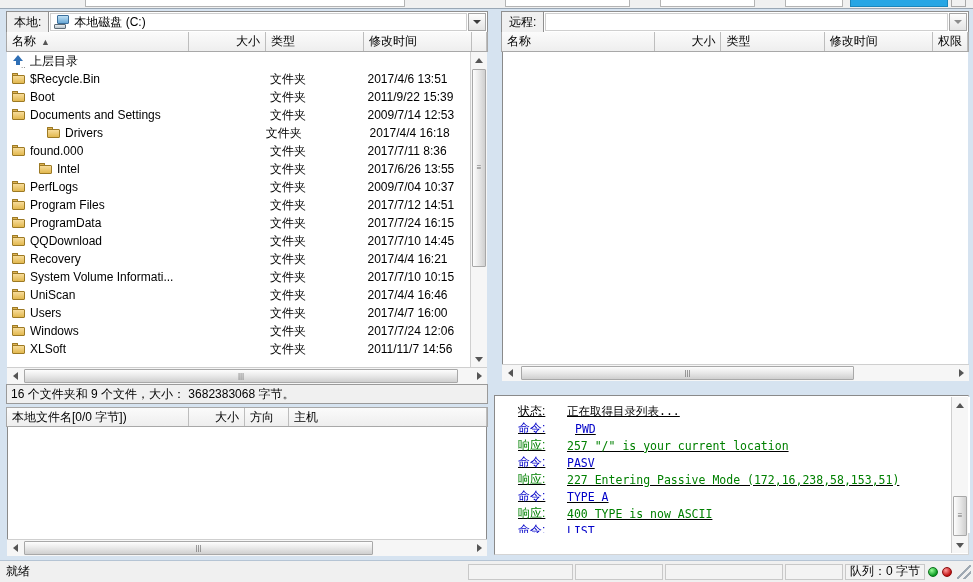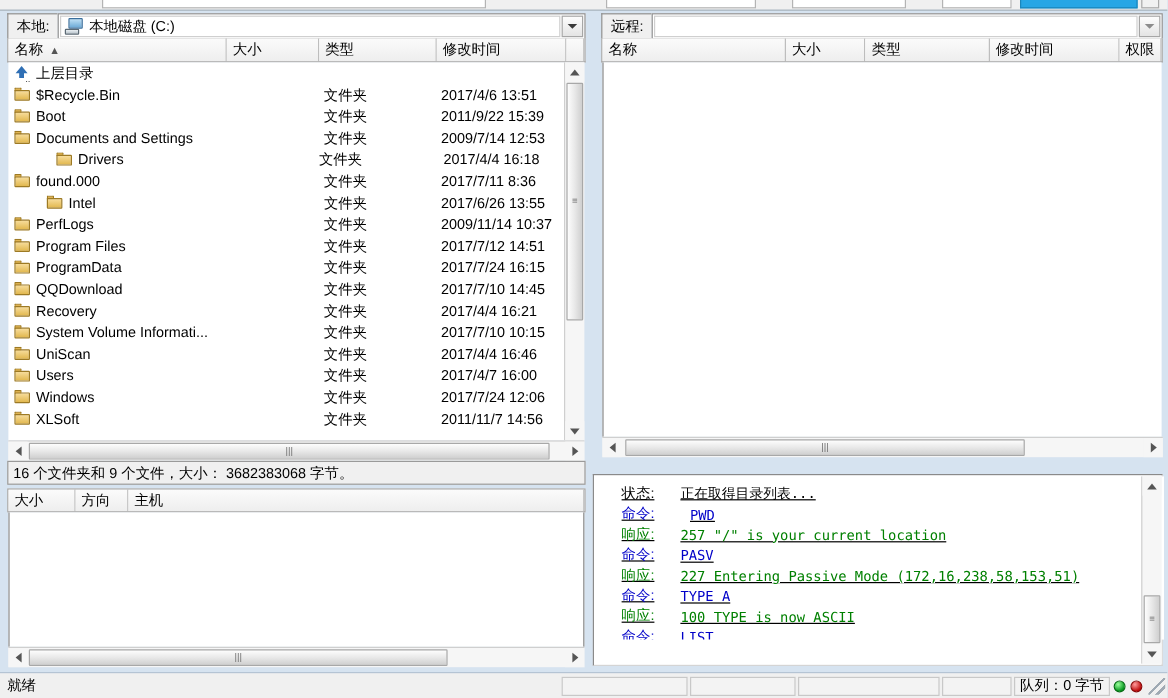--- a/index.html
+++ b/index.html
@@ -104,21 +104,21 @@
     border: 1px solid #a8a8a8; border-top: none;
     overflow: hidden;
   }
   .ch {
     display: flex; align-items: center; height: 100%;
     padding: 0 5px;
     background: linear-gradient(#fbfbfb, #eeeeee);
     border-right: 1px solid #bdbdbd;
     font-size: 12px; white-space: nowrap;
   }
-  .ch.right { }
+  .ch.right { justify-content: flex-end; }
   .ch .sortmark { margin-left: 5px; font-size: 9px; color: #555; }
 
   
   .listbody { position: absolute; background: #fff; overflow: hidden; }
   .row { display: flex; height: 18px; align-items: center; font-size: 12px; }
   .cell { padding: 0 5px; white-space: nowrap; overflow: hidden; display: flex; align-items: center; }
   .cell.right { justify-content: flex-end; }
 
   
   .folder-ico { position: relative; width: 14px; height: 12px; flex: none; margin-right: 4px; }
@@ -365,21 +365,21 @@
           <div class="row">
             <div class="cell" style="width: 182px;">
               <span class="folder-ico">
                 <span class="tab"></span>
                 <span class="body"></span>
               </span>
               <span>PerfLogs</span>
             </div>
             <div class="cell right" style="width: 77px;"></div>
             <div class="cell" style="width: 98px;">文件夹</div>
-            <div class="cell" style="width: 108px;">2009/11/14 10:37</div>
+            <div class="cell" style="width: 108px;">2009/7/04 10:37</div>
           </div>
           <div class="row">
             <div class="cell" style="width: 182px;">
               <span class="folder-ico">
                 <span class="tab"></span>
                 <span class="body"></span>
               </span>
               <span>Program Files</span>
             </div>
             <div class="cell right" style="width: 77px;"></div>
@@ -539,20 +539,23 @@
       </div>
       <div class="sb-thumb-h" style="left:19px; width:333px;">
         <span class="grip-h">|||</span>
       </div>
       <div class="sb-btn" style="right:0; top:0;">
         <span class="ar right"></span>
       </div>
     </div>
 
     <div class="colhead" style="left:6px; top:398px; width:482px; border-top:1px solid #a8a8a8;">
+      <div class="ch" style="width:182px;">
+        <span>本地文件名[0/0 字节])</span>
+      </div>
       <div class="ch right" style="width:56px;">
         <span>大小</span>
       </div>
       <div class="ch" style="width:44px;">
         <span>方向</span>
       </div>
       <div class="ch" style="flex:1;">
         <span>主机</span>
       </div>
     </div>
@@ -595,21 +598,21 @@
           <div class="logrow">
             <span class="log-tag" style="color: rgb(0, 128, 0);">响应:</span>
             <span class="log-msg" style="color: rgb(0, 128, 0);">227 Entering Passive Mode (172,16,238,58,153,51)</span>
           </div>
           <div class="logrow">
             <span class="log-tag" style="color: rgb(0, 0, 200);">命令:</span>
             <span class="log-msg" style="color: rgb(0, 0, 200);">TYPE A</span>
           </div>
           <div class="logrow">
             <span class="log-tag" style="color: rgb(0, 128, 0);">响应:</span>
-            <span class="log-msg" style="color: rgb(0, 128, 0);">100 TYPE is now ASCII</span>
+            <span class="log-msg" style="color: rgb(0, 128, 0);">400 TYPE is now ASCII</span>
           </div>
           <div class="logrow">
             <span class="log-tag" style="color: rgb(0, 0, 200);">命令:</span>
             <span class="log-msg" style="color: rgb(0, 0, 200);">LIST</span>
           </div>
         </div>
     </div>
 
     <div class="vsb" style="left:951px; top:388px; height:156px;">
       <div class="sb-btn" style="left:0; top:0;">

